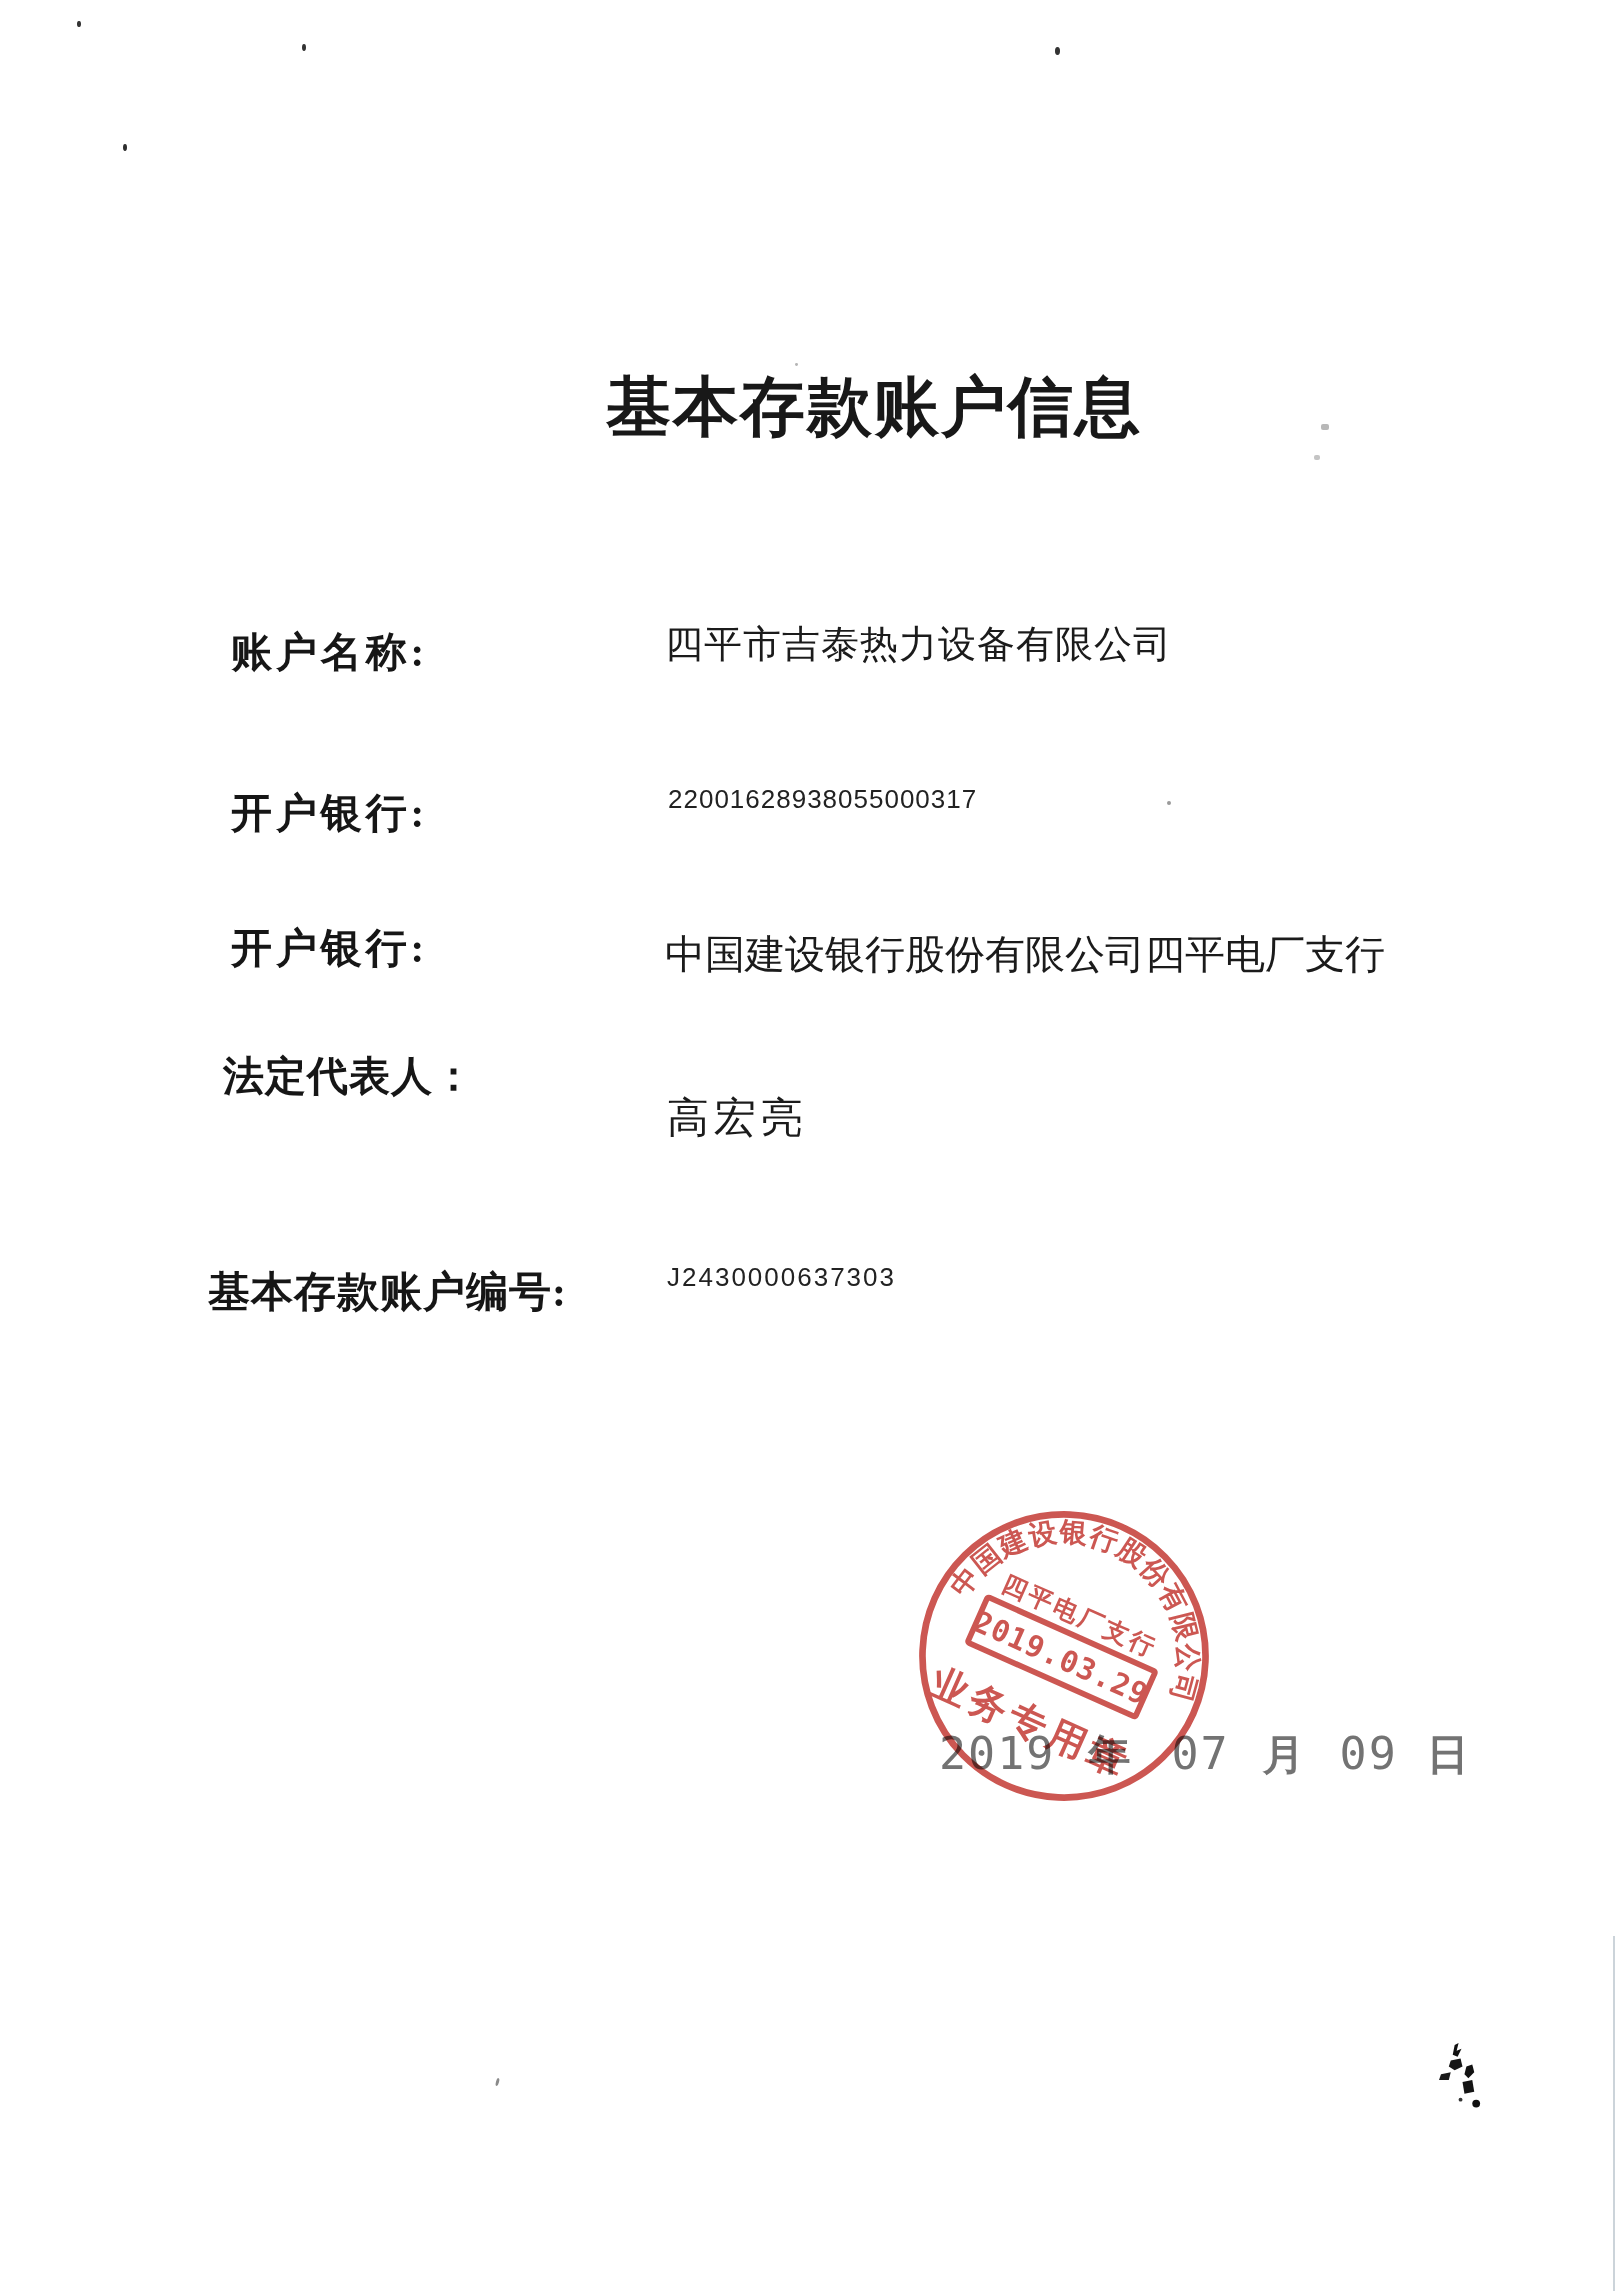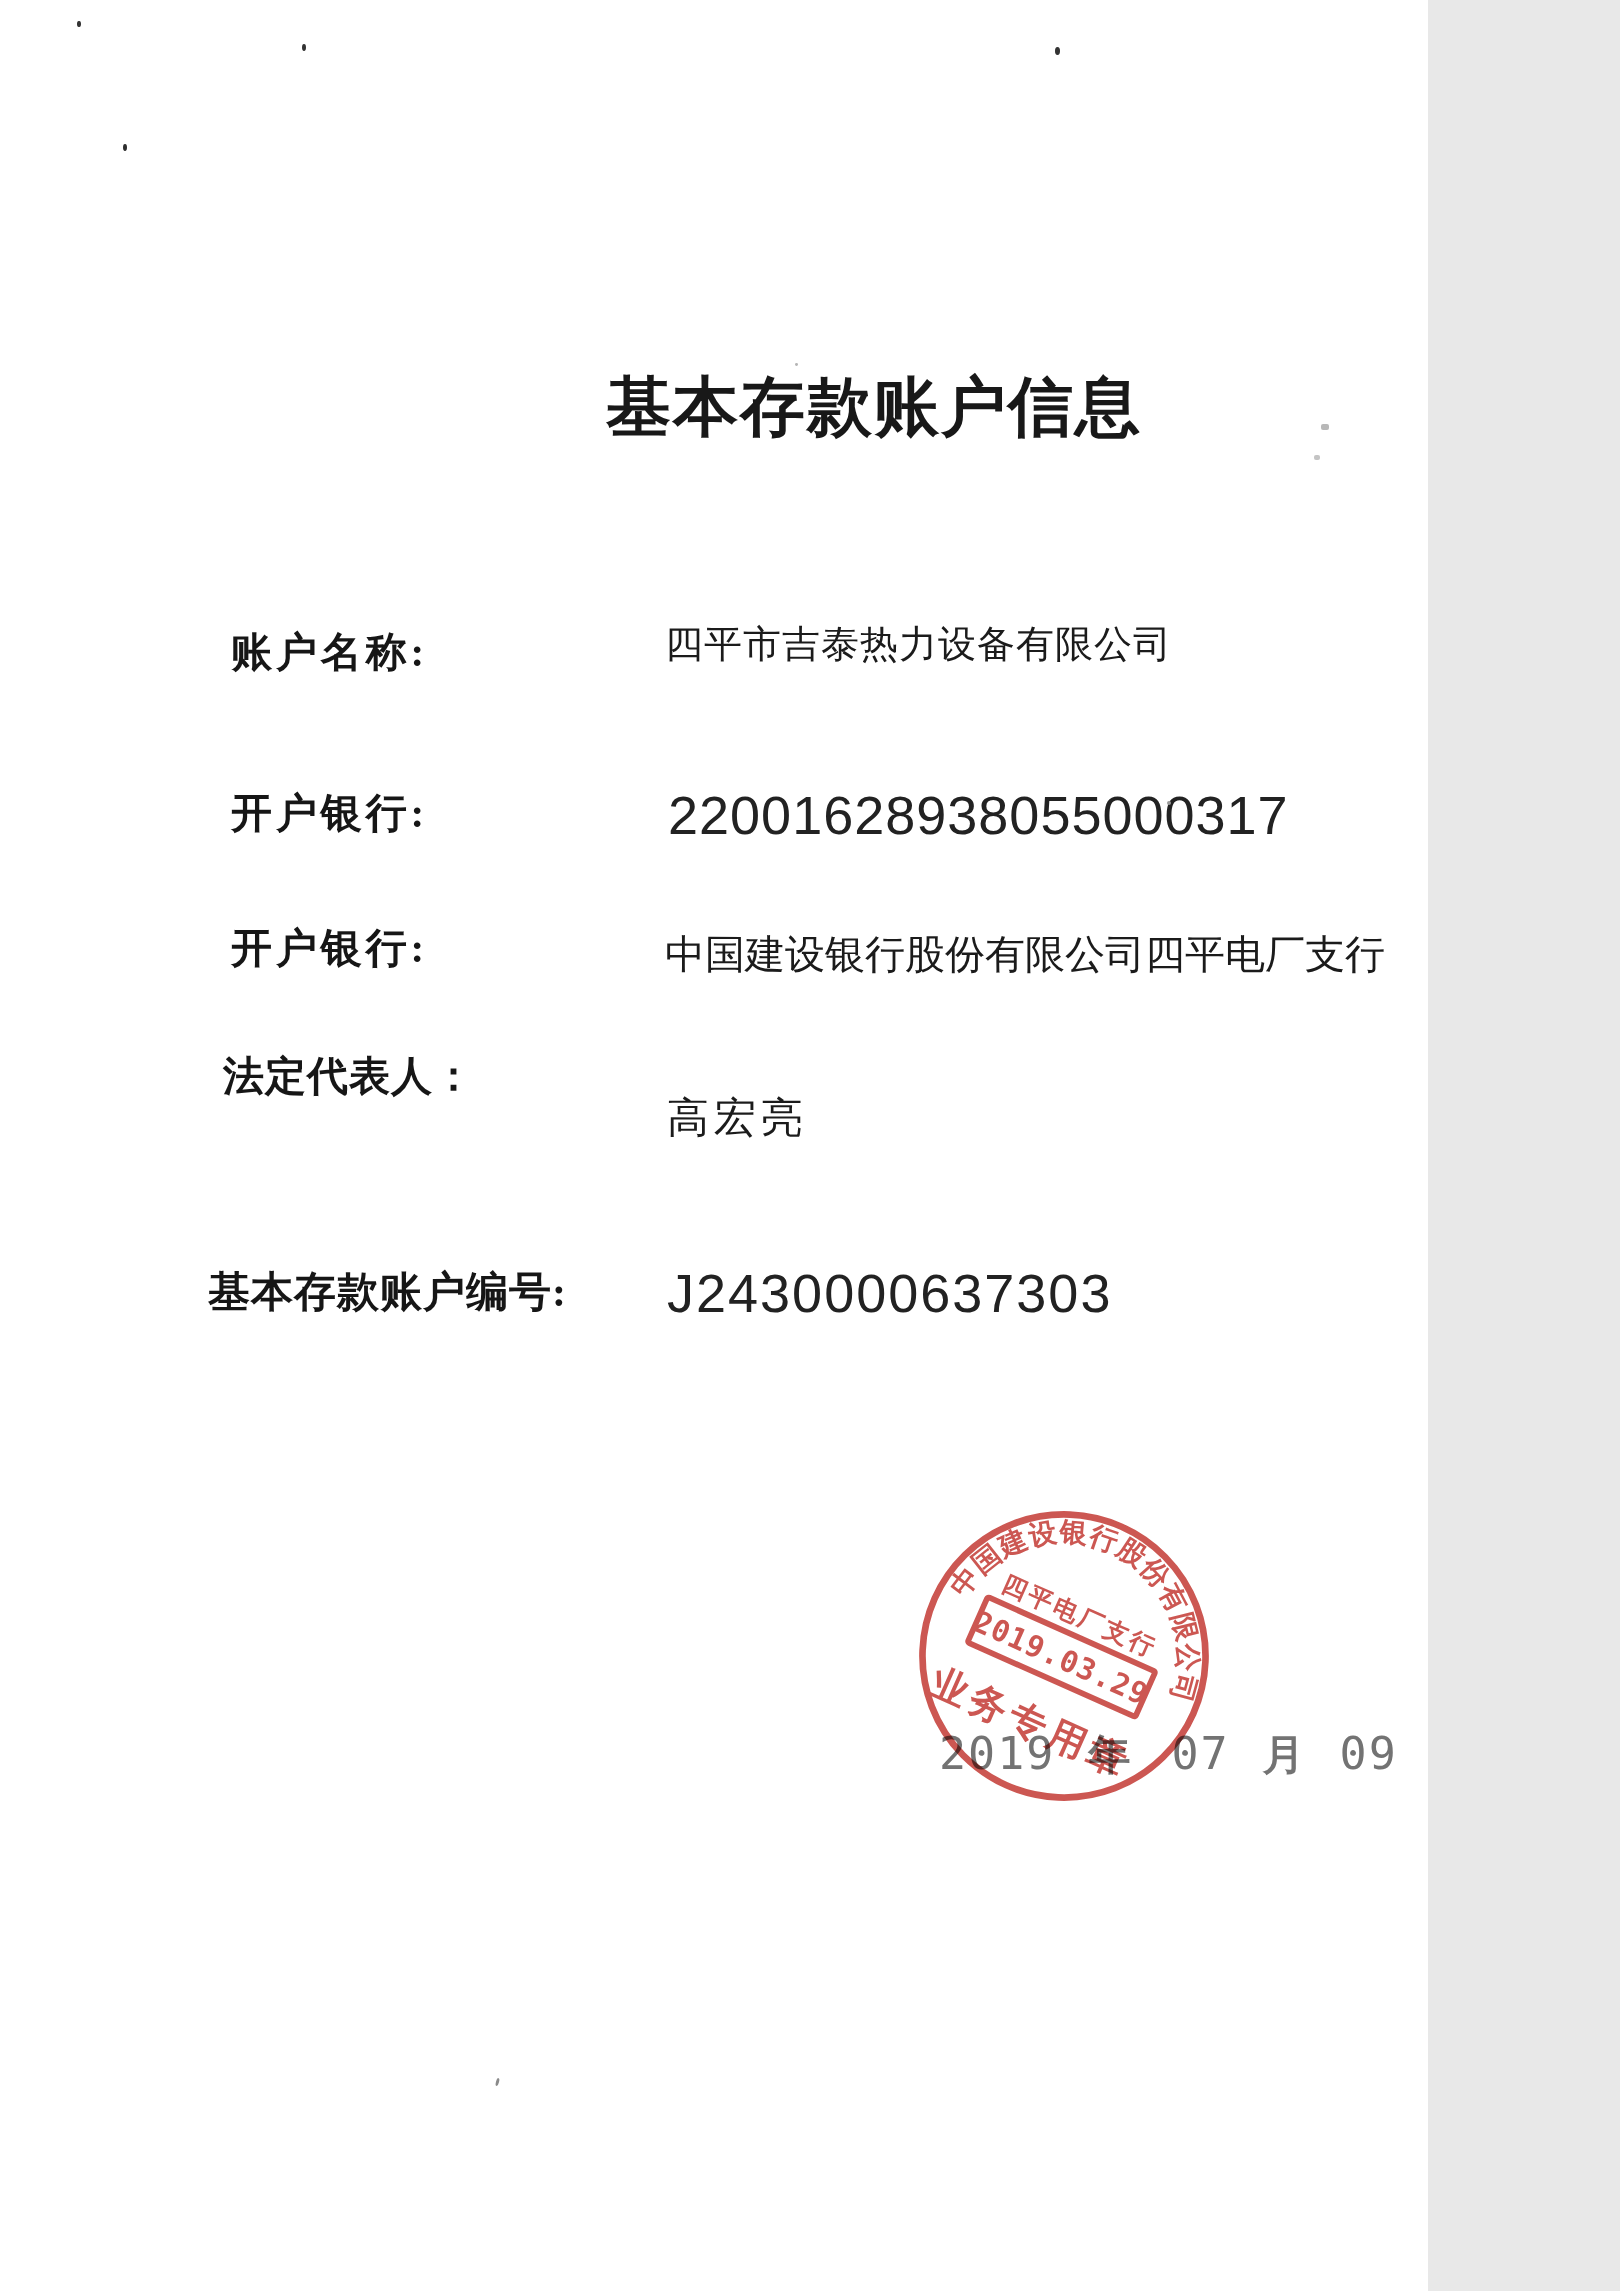--- a/index.html
+++ b/index.html
@@ -1,37 +1,37 @@
 <!DOCTYPE html>
 <html><head>
 <meta charset="utf-8">
 <style>
   html,body{margin:0;padding:0;background:#e8e8e8;}
   .page{
     position:relative;
-    width:1428px;height:2292px;
+    width:1620px;height:2292px;
     background:#ffffff;
     overflow:hidden;
     font-family:"Liberation Serif","DejaVu Serif",serif;
     color:#1a1a1a;
   }
   .abs{position:absolute;white-space:nowrap;}
   .title{
     font-size:65px;font-weight:700;letter-spacing:2px;color:#181818;
   }
   .label{
     font-size:41px;font-weight:600;color:#161616;letter-spacing:3.9px;
   }
   .label.tight{letter-spacing:1px;}
   .value{
     font-size:41px;font-weight:400;color:#1b1b1b;letter-spacing:1px;
   }
   .value.num{
     font-family:"Liberation Sans","DejaVu Sans",sans-serif;
-    font-size:54px;letter-spacing:1px;color:#222;
+    font-size:26px;letter-spacing:1px;color:#222;
   }
   .date-line{
     display:flex;align-items:baseline;color:#737373;
   }
   .date-digit{
     font-family:"DejaVu Sans Mono","Liberation Mono",monospace;
     font-size:45px;letter-spacing:2px;
   }
   .date-unit{
     font-size:42px;font-weight:600;

